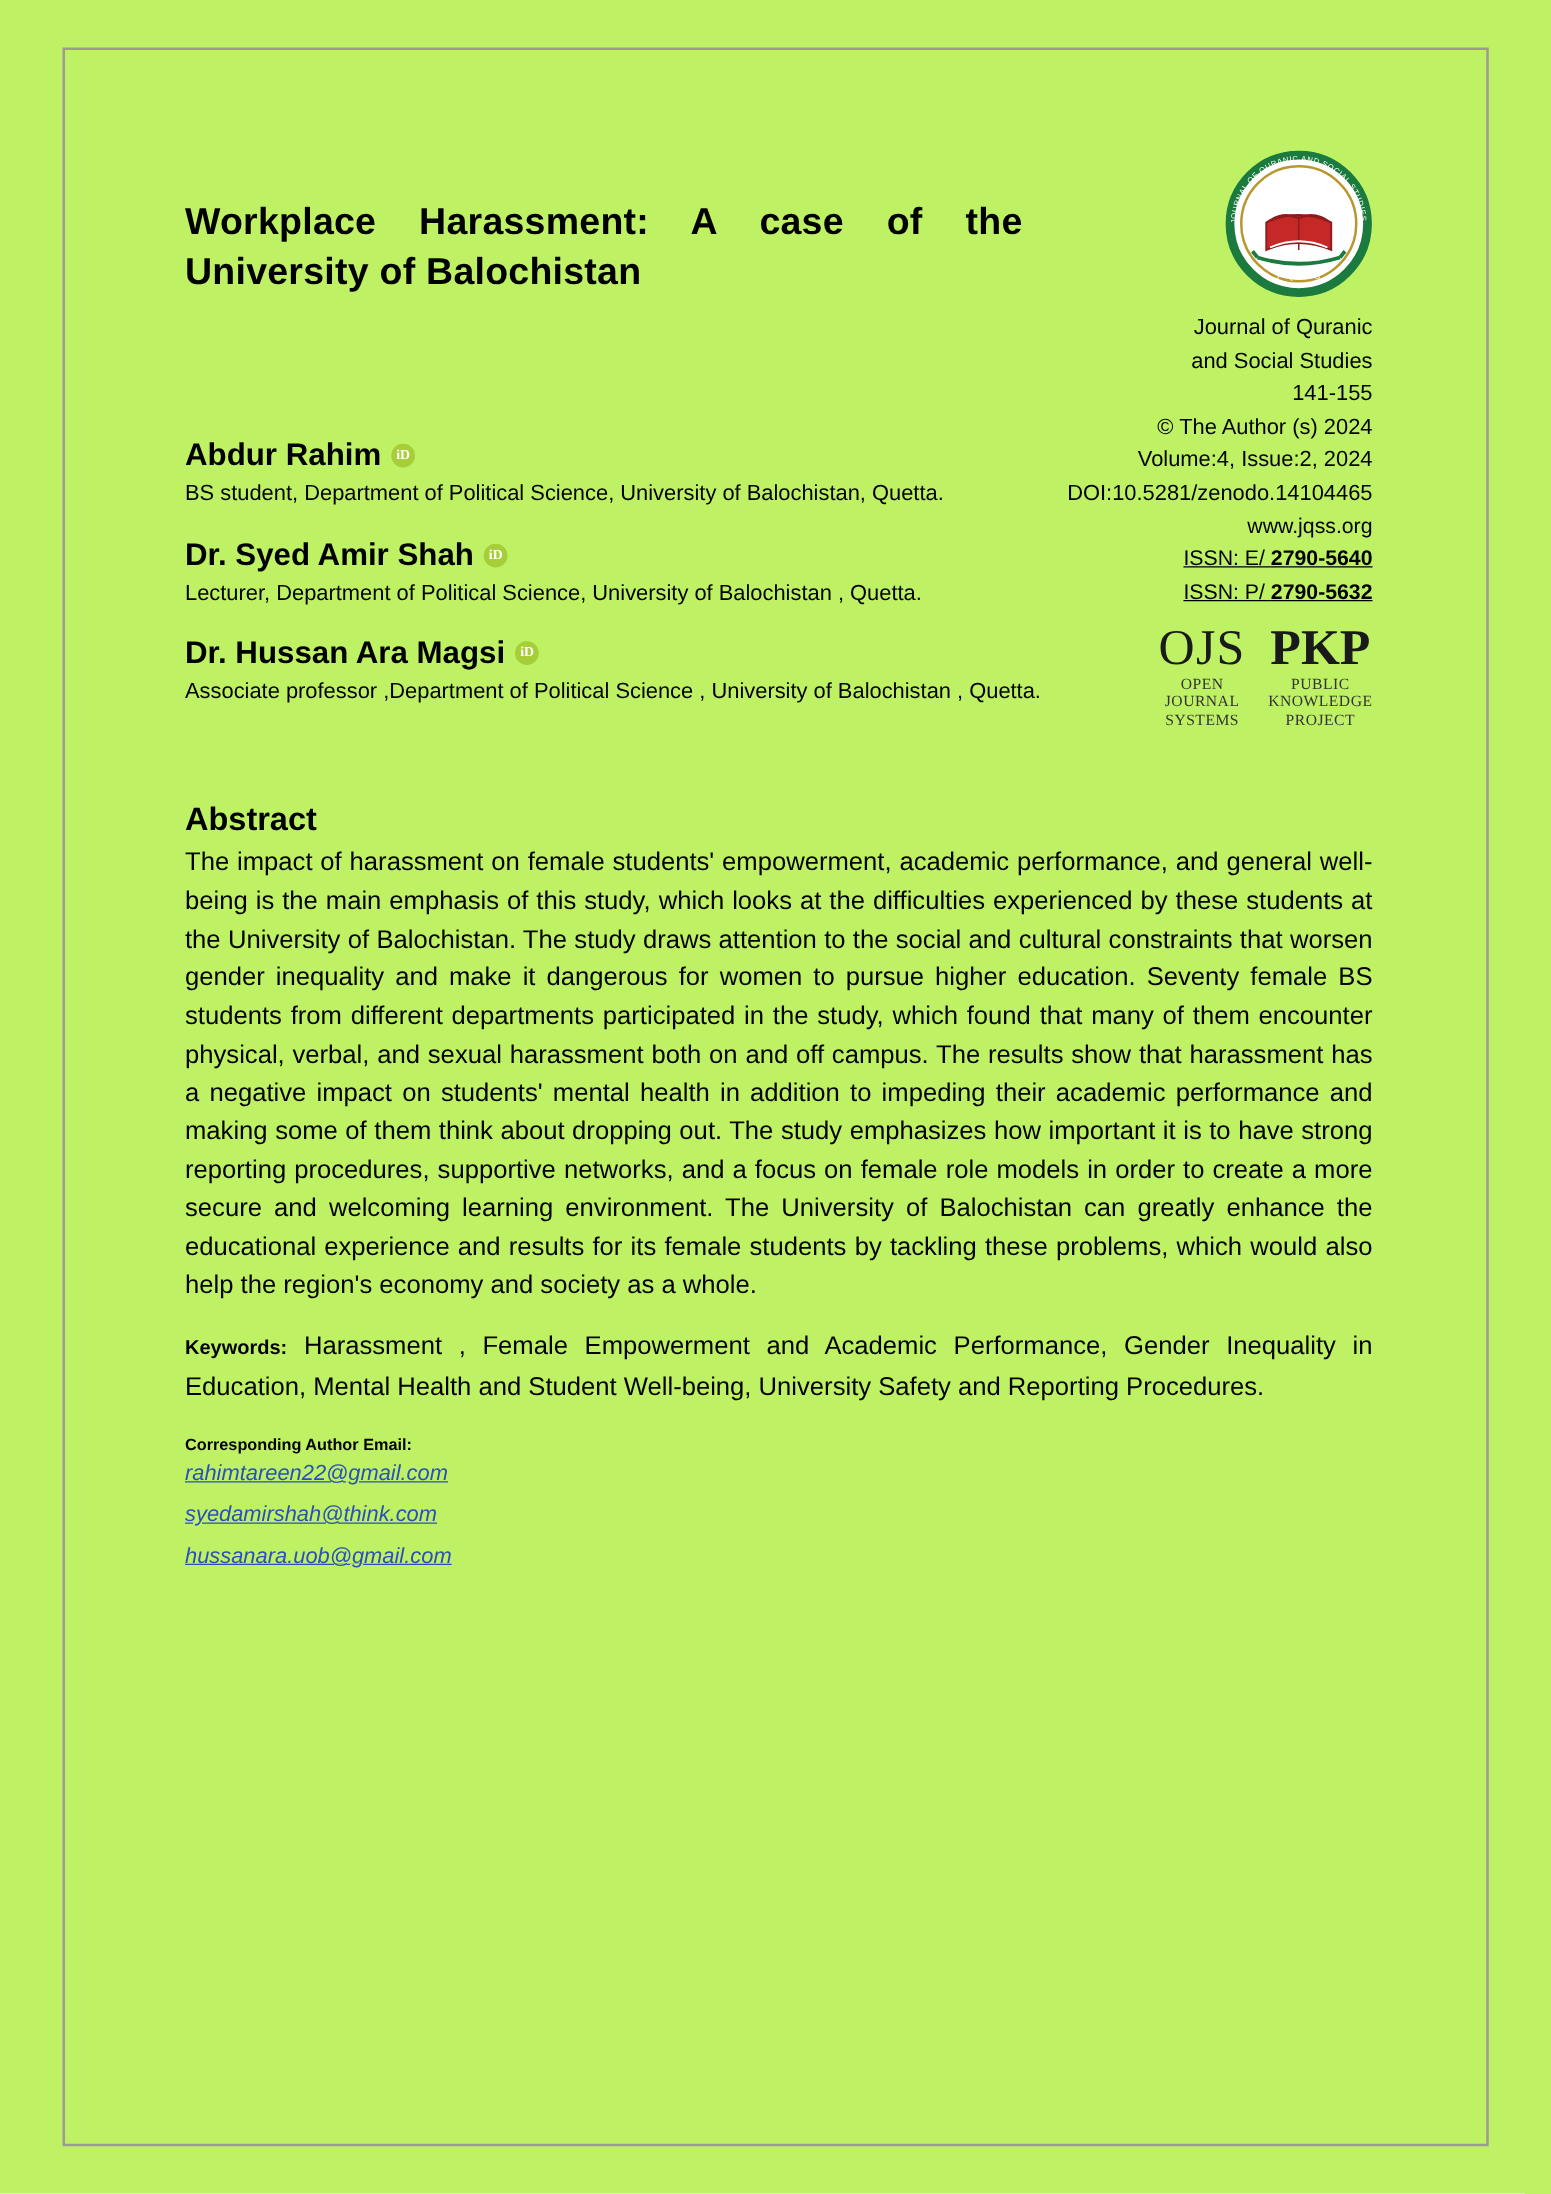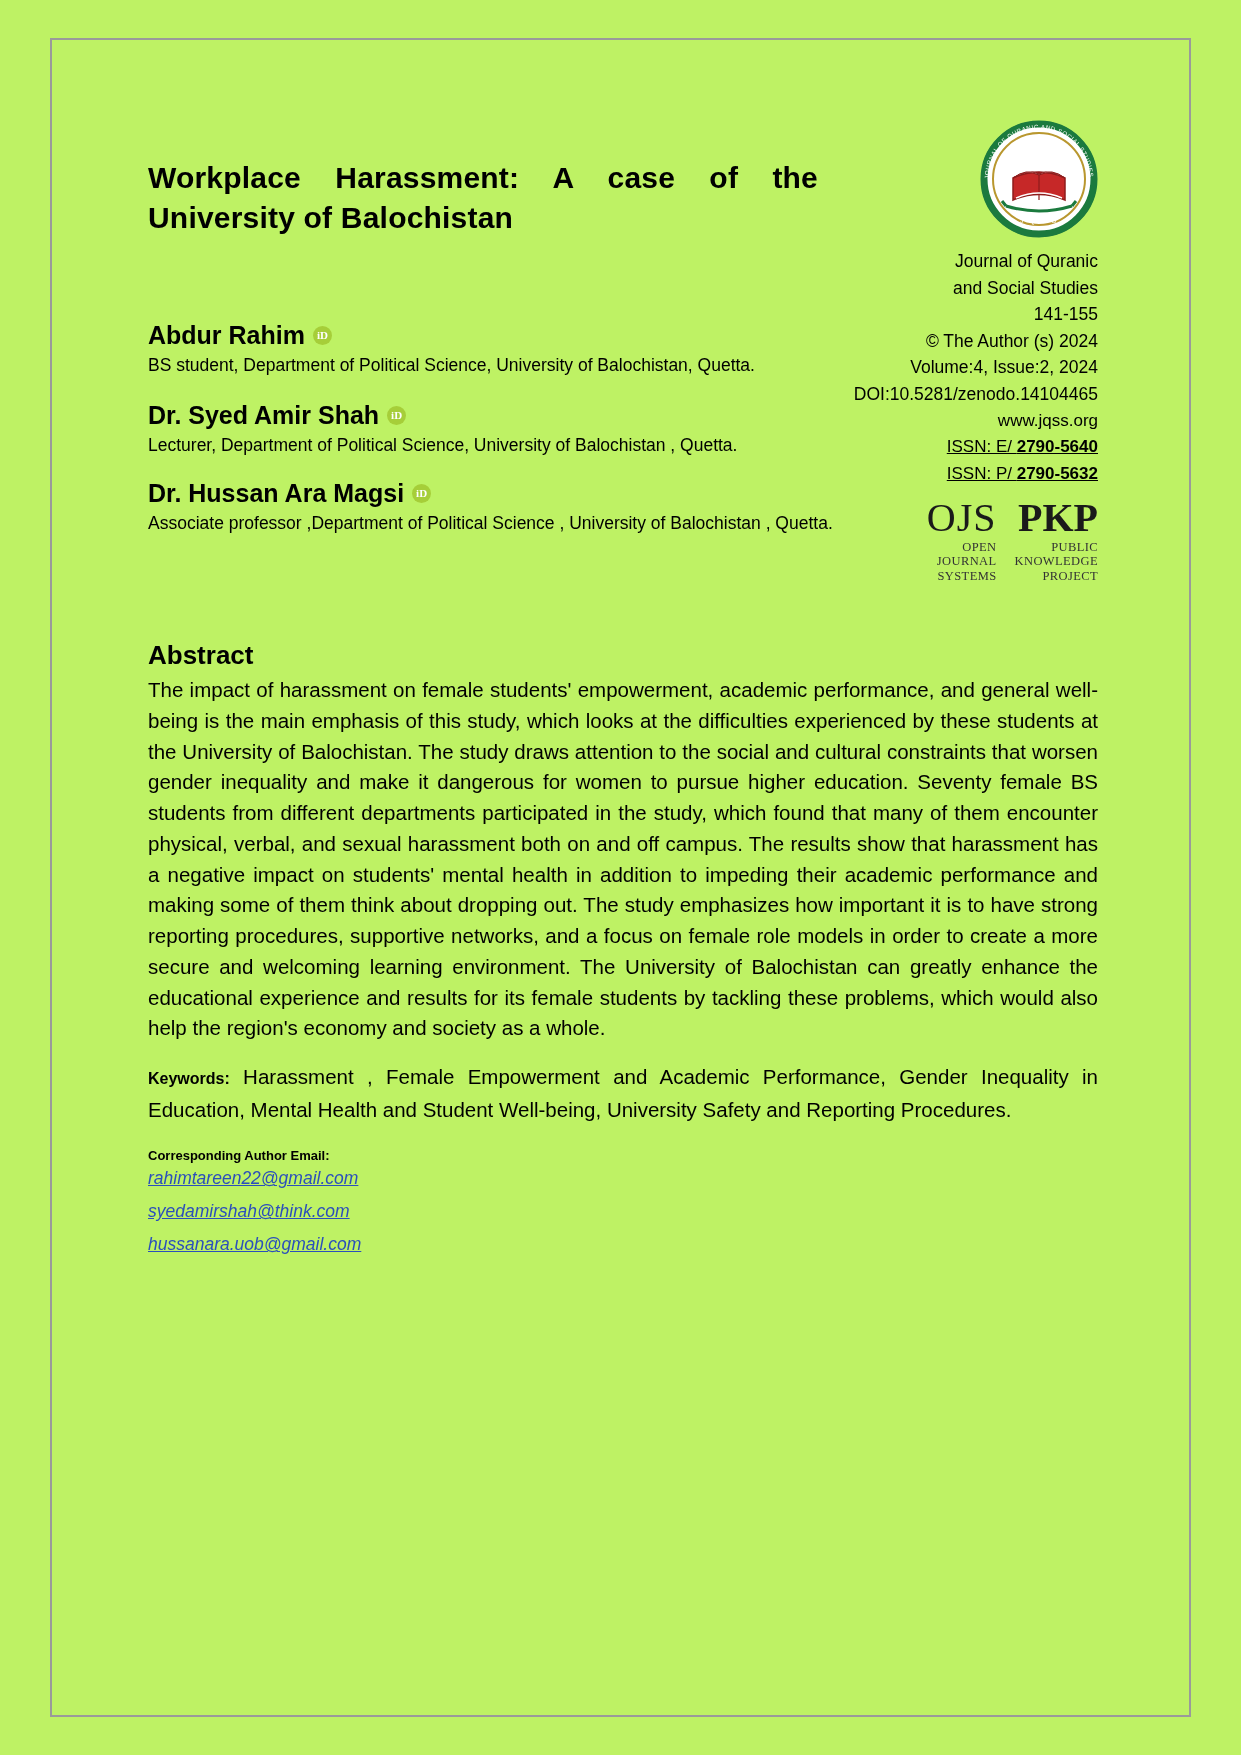--- a/index.html
+++ b/index.html
@@ -84,21 +84,21 @@
   }
   .issn-line b { font-weight: bold; }
 
   .ojs-pkp {
     display: flex;
     justify-content: flex-end;
     align-items: flex-start;
     gap: 18px;
     margin-top: 12px;
   }
-  .ojs-block { text-align: right; }
+  .ojs-block { text-align: center; }
   .ojs-big {
     font-family: "Liberation Serif", serif;
     font-size: 40px;
     line-height: 0.95;
     letter-spacing: 1px;
     color: #1a1a1a;
   }
   .ojs-small {
     font-family: "Liberation Serif", serif;
     font-size: 12.5px;
@@ -113,21 +113,21 @@
     font-weight: bold;
     line-height: 0.95;
     letter-spacing: 0px;
     color: #1a1a1a;
   }
 
   
   .authors {
     position: absolute;
     left: 0;
-    top: 200px;
+    top: 229px;
     width: 700px;
   }
   .author-block { margin-bottom: 22px; }
   .author-block.tight { margin-bottom: 20px; }
   .author-name {
     font-size: 25px;
     font-weight: bold;
     display: flex;
     align-items: center;
     gap: 8px;

